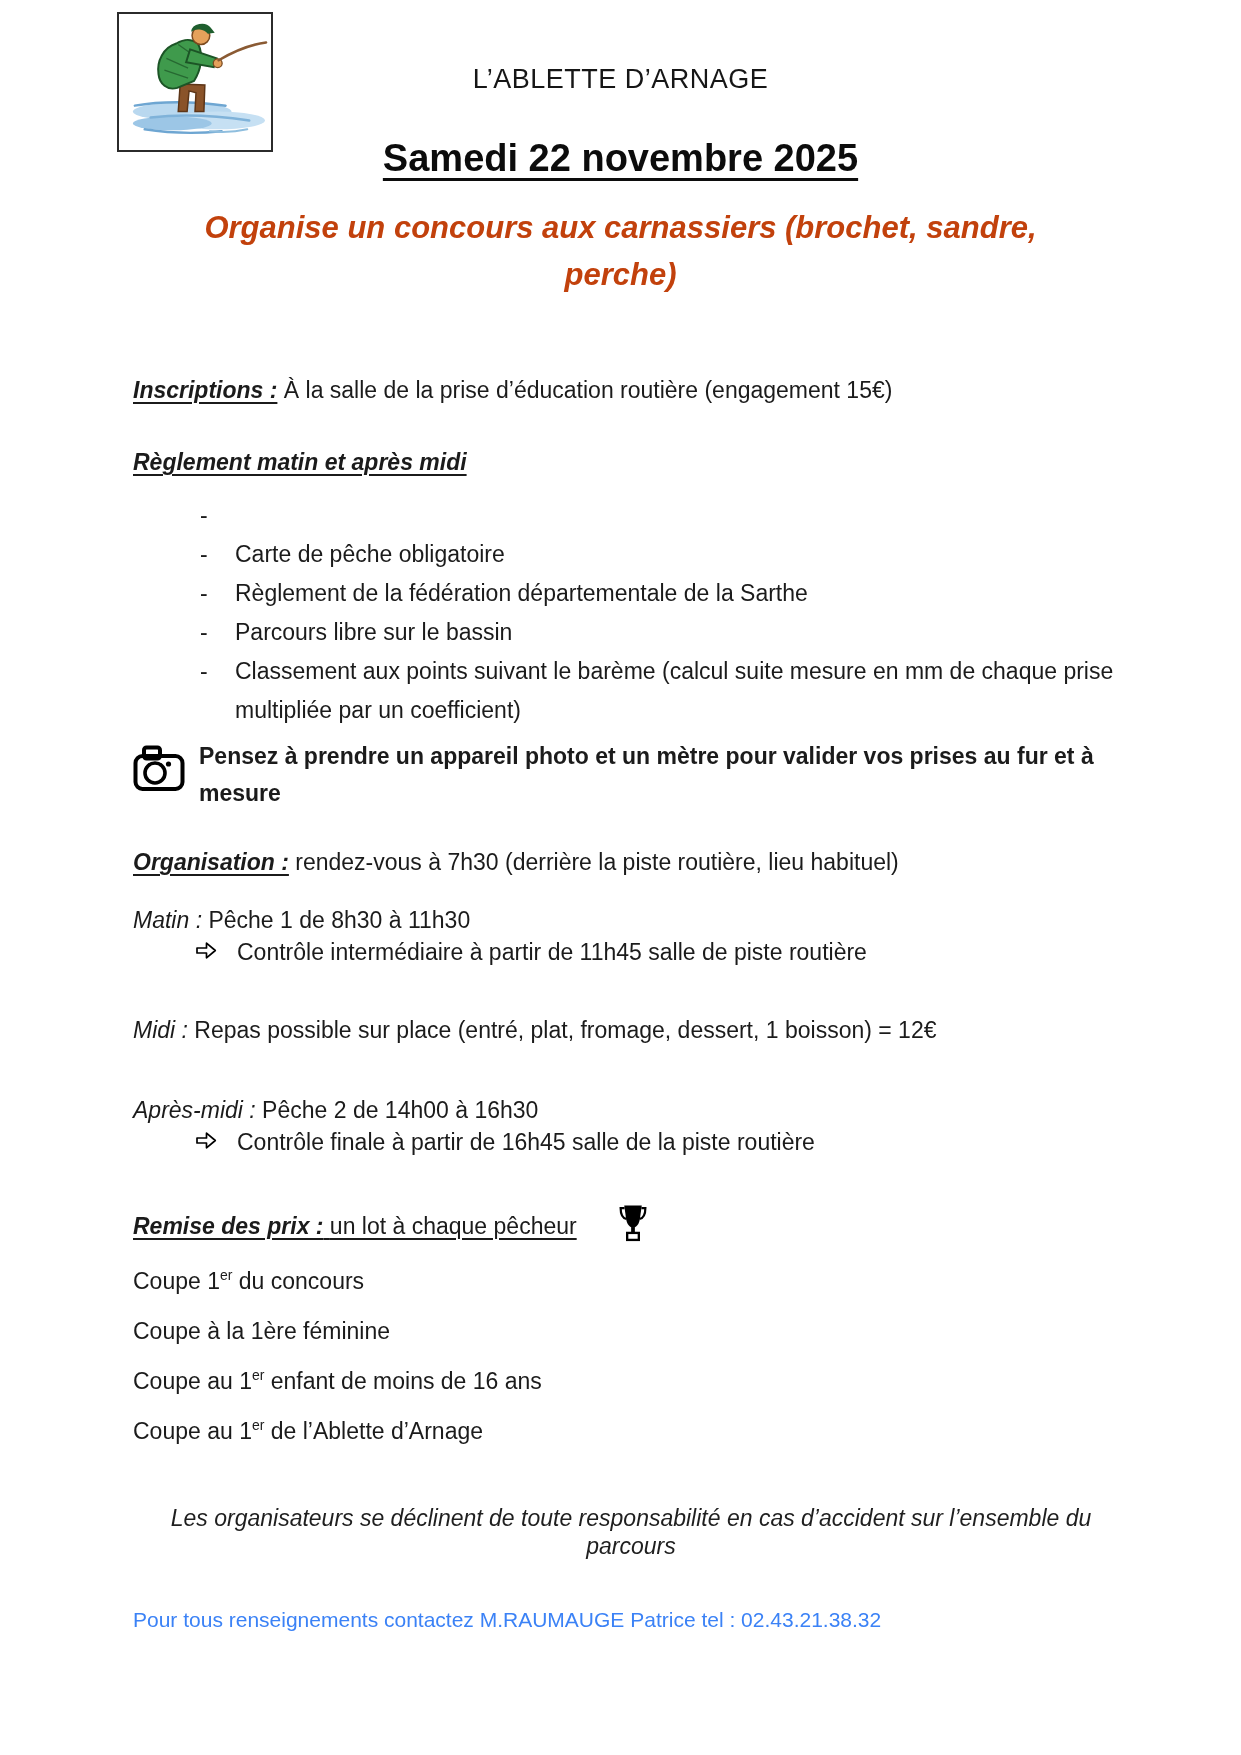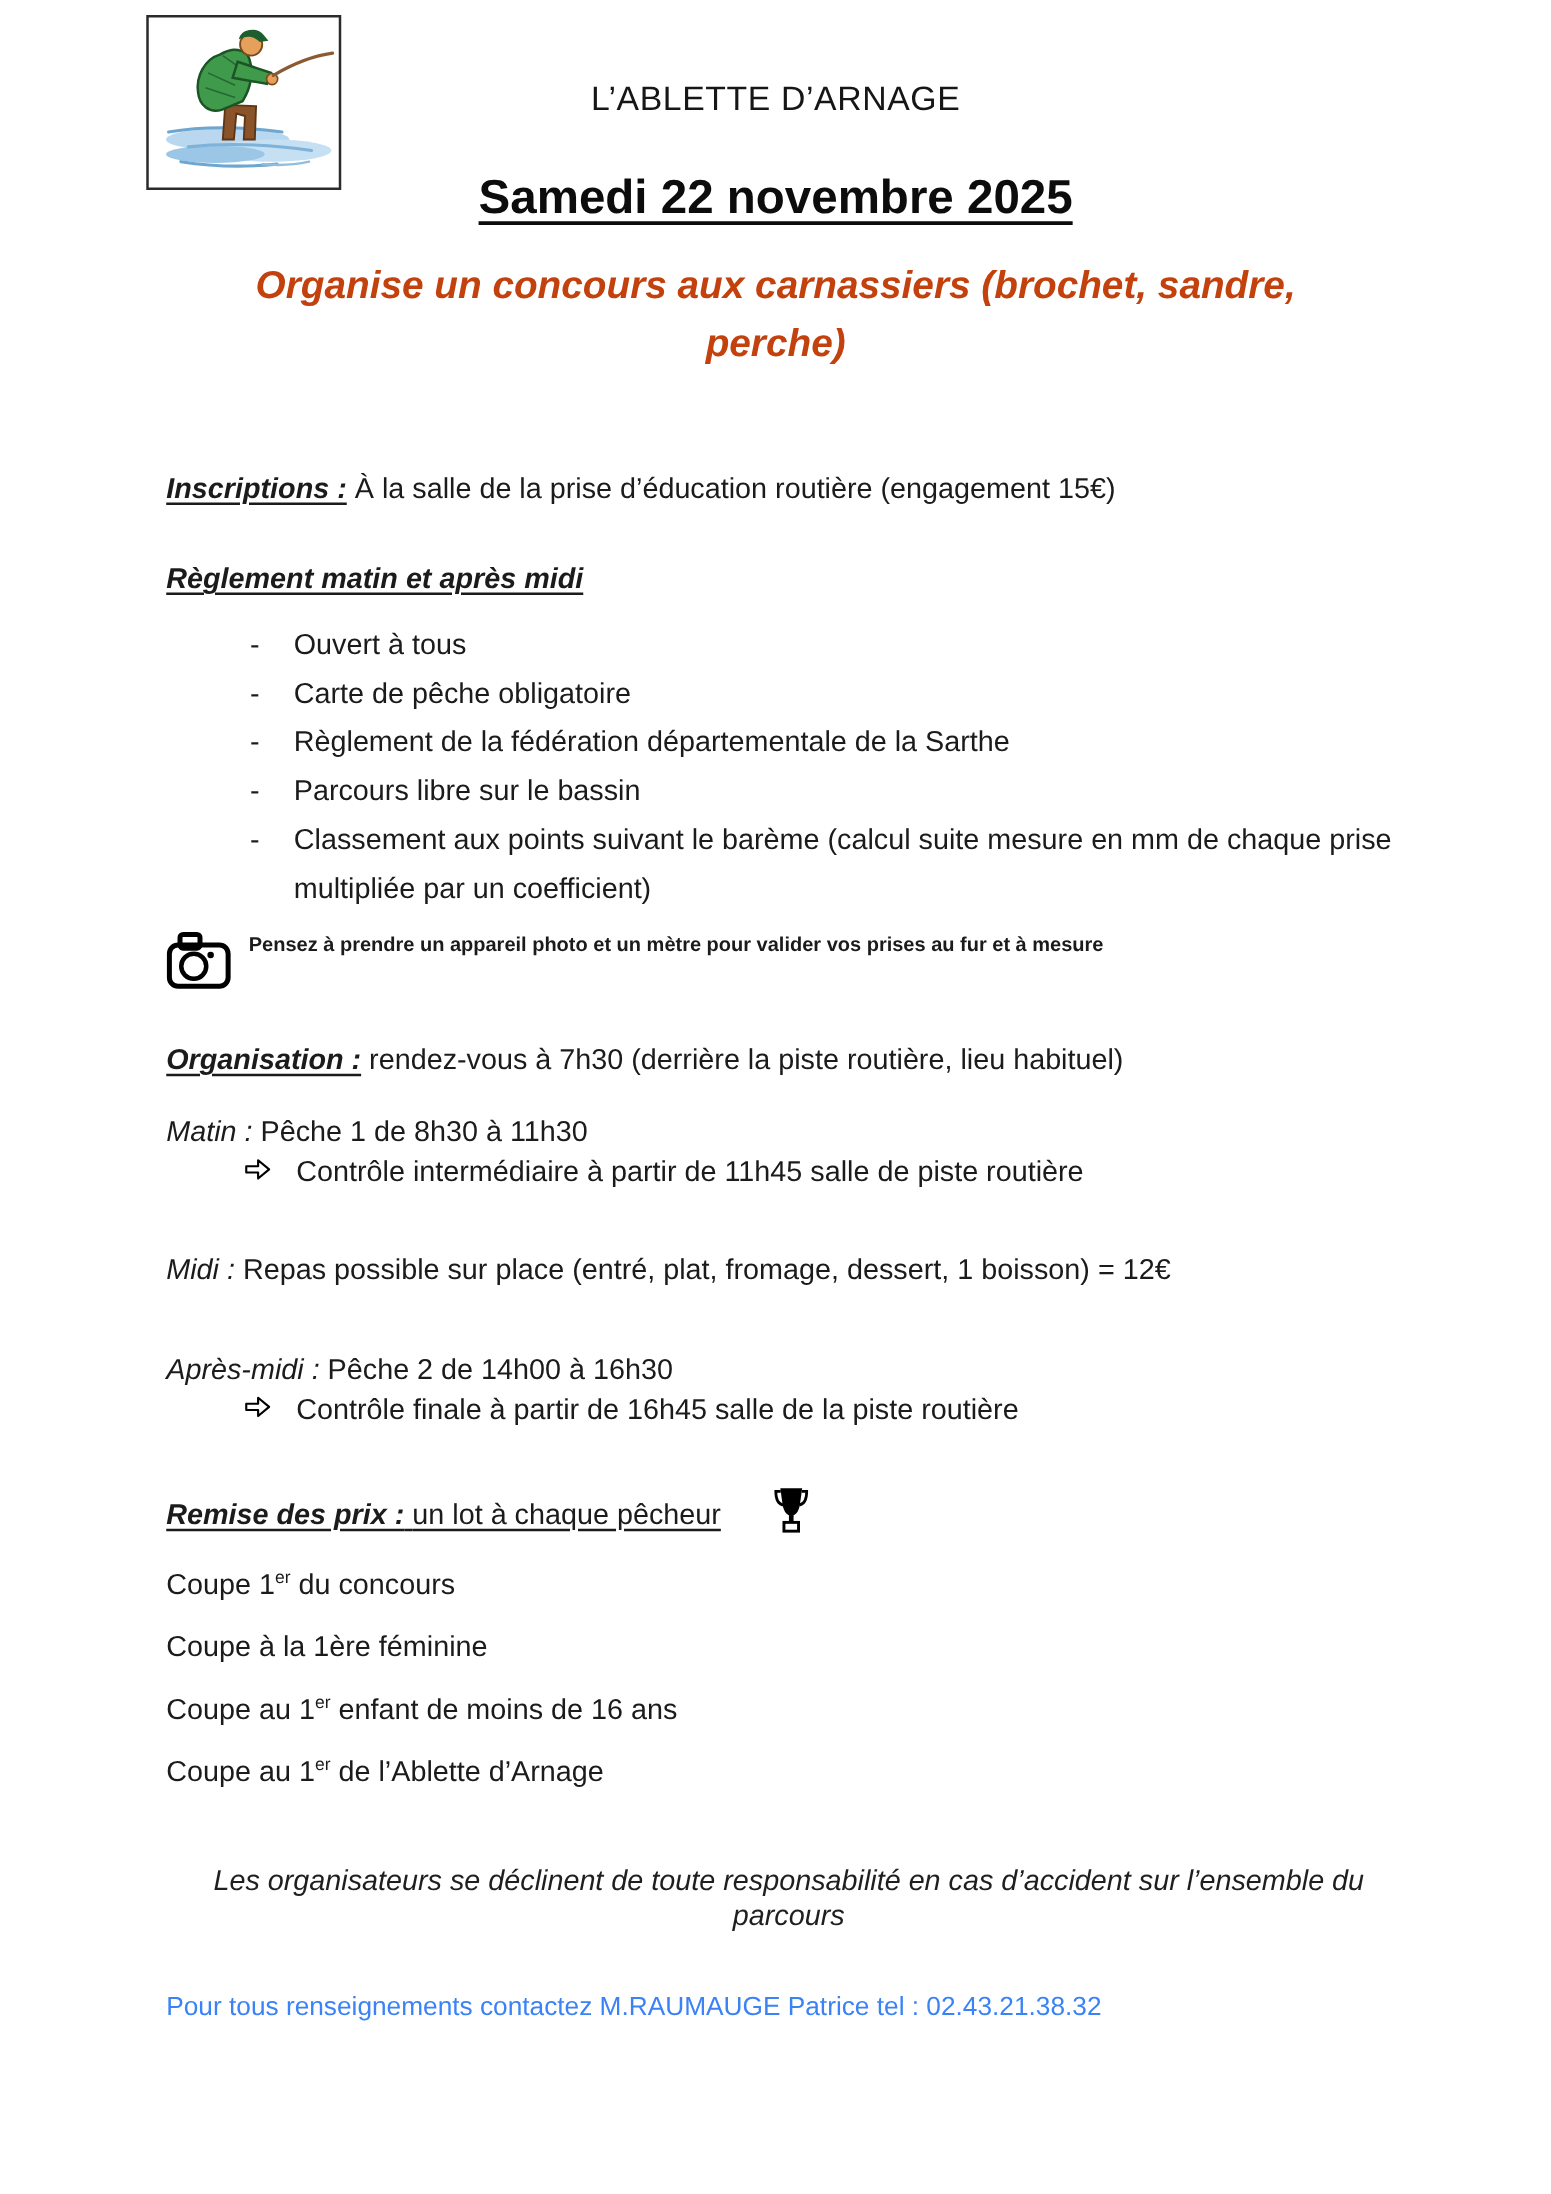--- a/index.html
+++ b/index.html
@@ -52,21 +52,21 @@
   }
   ul.rules li{display:flex;align-items:flex-start;}
   ul.rules .marker{margin-left:67px;width:35px;flex:none;}
   ul.rules .li-text{flex:1;max-width:880px;}
 
   .photo-note{
     margin-top:8px;display:flex;align-items:flex-start;gap:14px;
   }
   .photo-note .cam{flex:none;margin-top:6px;}
   .photo-note .note-text{
-    font-size:16px;line-height:37px;font-weight:bold;max-width:905px;
+    font-size:23px;line-height:37px;font-weight:bold;max-width:905px;
   }
 
   .sec-organisation{margin-top:34px;}
   .sec-matin{margin-top:26px;}
   .arrow-note{
     padding-left:62px;
     display:flex;align-items:center;gap:20px;
     font-size:23px;line-height:32px;
   }
   .arrow-note svg{flex:none;}
@@ -135,21 +135,20 @@
       <span class="h-label">Inscriptions :</span>
       <span>À la salle de la prise d’éducation routière (engagement 15€)</span>
     </p>
 
     <p class="para sec-reglement">
       <span class="h-label">Règlement matin et après midi</span>
     </p>
     <ul class="rules">
       <li>
         <span class="marker">-</span>
-        <span class="li-text">Ouvert à tous</span>
       </li>
       <li>
         <span class="marker">-</span>
         <span class="li-text">Carte de pêche obligatoire</span>
       </li>
       <li>
         <span class="marker">-</span>
         <span class="li-text">Règlement de la fédération départementale de la Sarthe</span>
       </li>
       <li>

